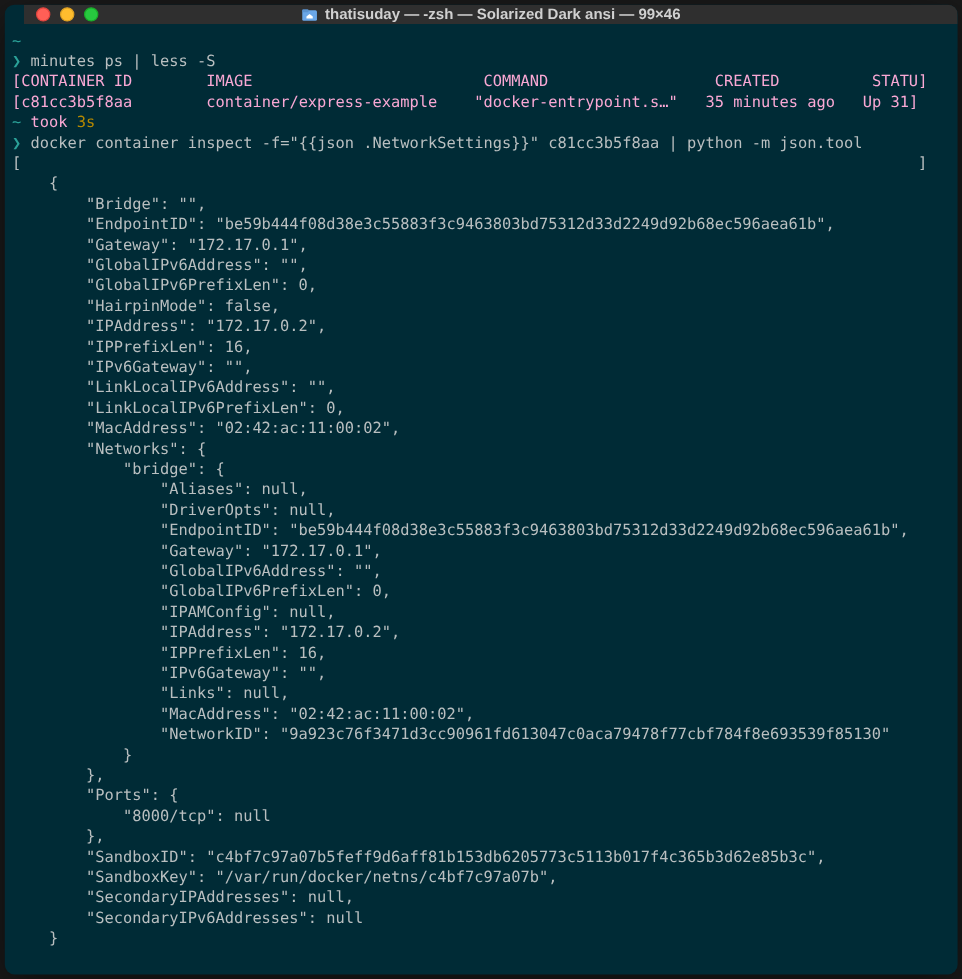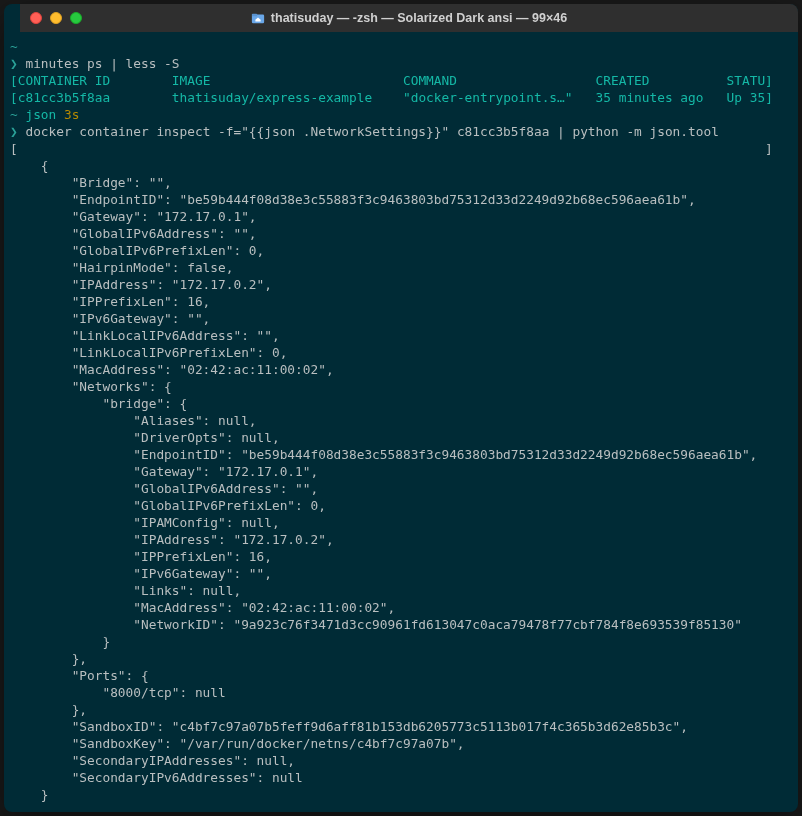--- a/index.html
+++ b/index.html
@@ -15,21 +15,21 @@
     width: 794px;
     height: 808px;
     background: #002b36;
     border-radius: 8px;
     overflow: hidden;
     box-shadow: 0 10px 40px rgba(0,0,0,0.5);
     display: flex;
     flex-direction: column;
   }
   .titlebar {
-    height: 28px;
+    height: 16px;
     background: #2f2f2f;
     display: flex;
     align-items: center;
     position: relative;
     padding: 0 10px;
     flex-shrink: 0;
     margin-left: 16px;
   }
   .traffic {
     display: flex;
@@ -67,21 +67,21 @@
     padding: 6px 4px 10px 6px;
     font-size: 12.8px;
     line-height: 17px;
     color: #b9bfc0;
     white-space: pre;
     overflow: hidden;
   }
   .cyan { color: #2aa198; }
   .yellow { color: #b58900; }
   .arrow { color: #2aa198; }
-  .dim { color: #14b8a6; }
+  .dim { color: #f9a8d4; }
 </style>
 </head>
 <body>
 
 <div class="window">
   <div class="titlebar">
     <div class="traffic">
       <div class="light close-light"></div>
       <div class="light min-light"></div>
       <div class="light max-light"></div>
@@ -94,22 +94,22 @@
           <path d="M5 10 L8 7.5 L11 10 L11 12 L5 12 Z" fill="#fff"></path>
         </svg>
       </span>
       <span class="title">thatisuday — -zsh — Solarized Dark ansi — 99×46</span>
     </div>
   </div>
 
   <div class="term"><span class="cyan">~</span>
 <span class="arrow">❯</span> <span>minutes ps | less -S</span>
 <span class="dim">[<span>CONTAINER ID</span>        <span>IMAGE</span>                         <span>COMMAND</span>                  <span>CREATED</span>          <span>STATU</span>]</span>
-<span class="dim">[<span>c81cc3b5f8aa</span>        <span>thatisuday/express-example</span>    <span>"docker-entrypoint.s…"</span>   <span>35 minutes ago</span>   <span>Up 35</span>]</span>
-<span class="cyan">~</span> <span class="dim">json </span><span class="yellow">3s</span>
+<span class="dim">[<span>c81cc3b5f8aa</span>        <span>container/express-example</span>    <span>"docker-entrypoint.s…"</span>   <span>35 minutes ago</span>   <span>Up 31</span>]</span>
+<span class="cyan">~</span> <span class="dim">took </span><span class="yellow">3s</span>
 <span class="arrow">❯</span> <span>docker container inspect -f="{{json .NetworkSettings}}" c81cc3b5f8aa | python -m json.tool</span>
 <span><span>[</span>                                                                                                 <span>]</span>
     <span>{</span>
 <span>        "Bridge": "",</span>
 <span>        "EndpointID": "be59b444f08d38e3c55883f3c9463803bd75312d33d2249d92b68ec596aea61b",</span>
 <span>        "Gateway": "172.17.0.1",</span>
 <span>        "GlobalIPv6Address": "",</span>
 <span>        "GlobalIPv6PrefixLen": 0,</span>
 <span>        "HairpinMode": false,</span>
 <span>        "IPAddress": "172.17.0.2",</span>

